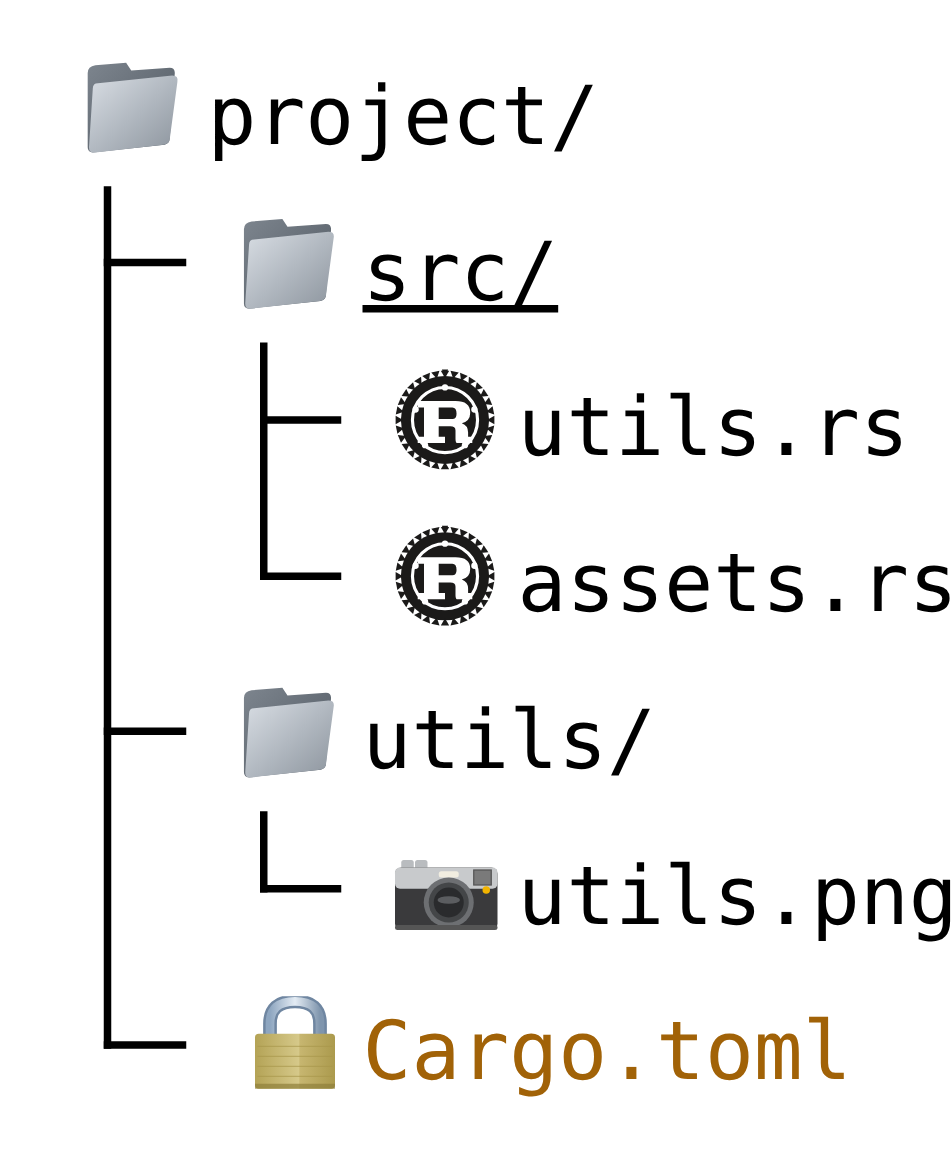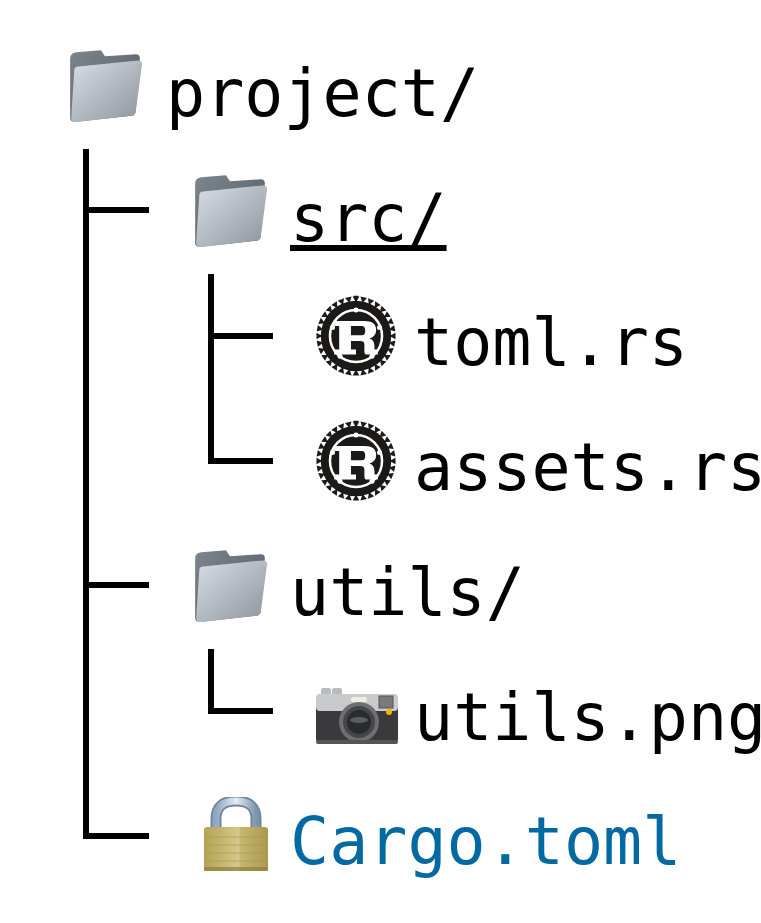--- a/index.html
+++ b/index.html
@@ -7,21 +7,21 @@
   .tree { position:absolute; left:0; top:0; width:761px; height:703px;border-radius:13px; }
   .line { position:absolute; background:#000; }
   .label {
     position:absolute;
     font-family:"DejaVu Sans Mono", "Liberation Mono", monospace;
     font-size:65px;
     line-height:1;
     color:#000;
     white-space:nowrap;
   }
-  .label.accent { color:#0369a1; }
+  .label.accent { color:#a16207; }
   .icon { position:absolute; }
   .icon svg { display:block; width:100%; height:100%; }
 </style>
 </head>
 <body>
 
 <svg width="0" height="0" style="position:absolute">
   <defs>
     <linearGradient id="fBack" x1="0" y1="0" x2="1" y2="1">
       <stop offset="0" stop-color="#7d858e"></stop>
@@ -158,21 +158,21 @@
     </span>
     <span class="label" style="left:290px; top:186px;text-decoration:underline;">src/</span>
   </div>
 
   <div class="node">
     <span class="icon" style="left:314px; top:294px; width:84px; height:84px;">
       <svg viewBox="0 0 100 100">
           <use href="#rust"></use>
         </svg>
     </span>
-    <span class="label" style="left:414px; top:310px;">toml.rs</span>
+    <span class="label" style="left:414px; top:310px;">utils.rs</span>
   </div>
 
   <div class="node">
     <span class="icon" style="left:314px; top:419px; width:84px; height:84px;">
       <svg viewBox="0 0 100 100">
           <use href="#rust"></use>
         </svg>
     </span>
     <span class="label" style="left:414px; top:435px;">assets.rs</span>
   </div>

